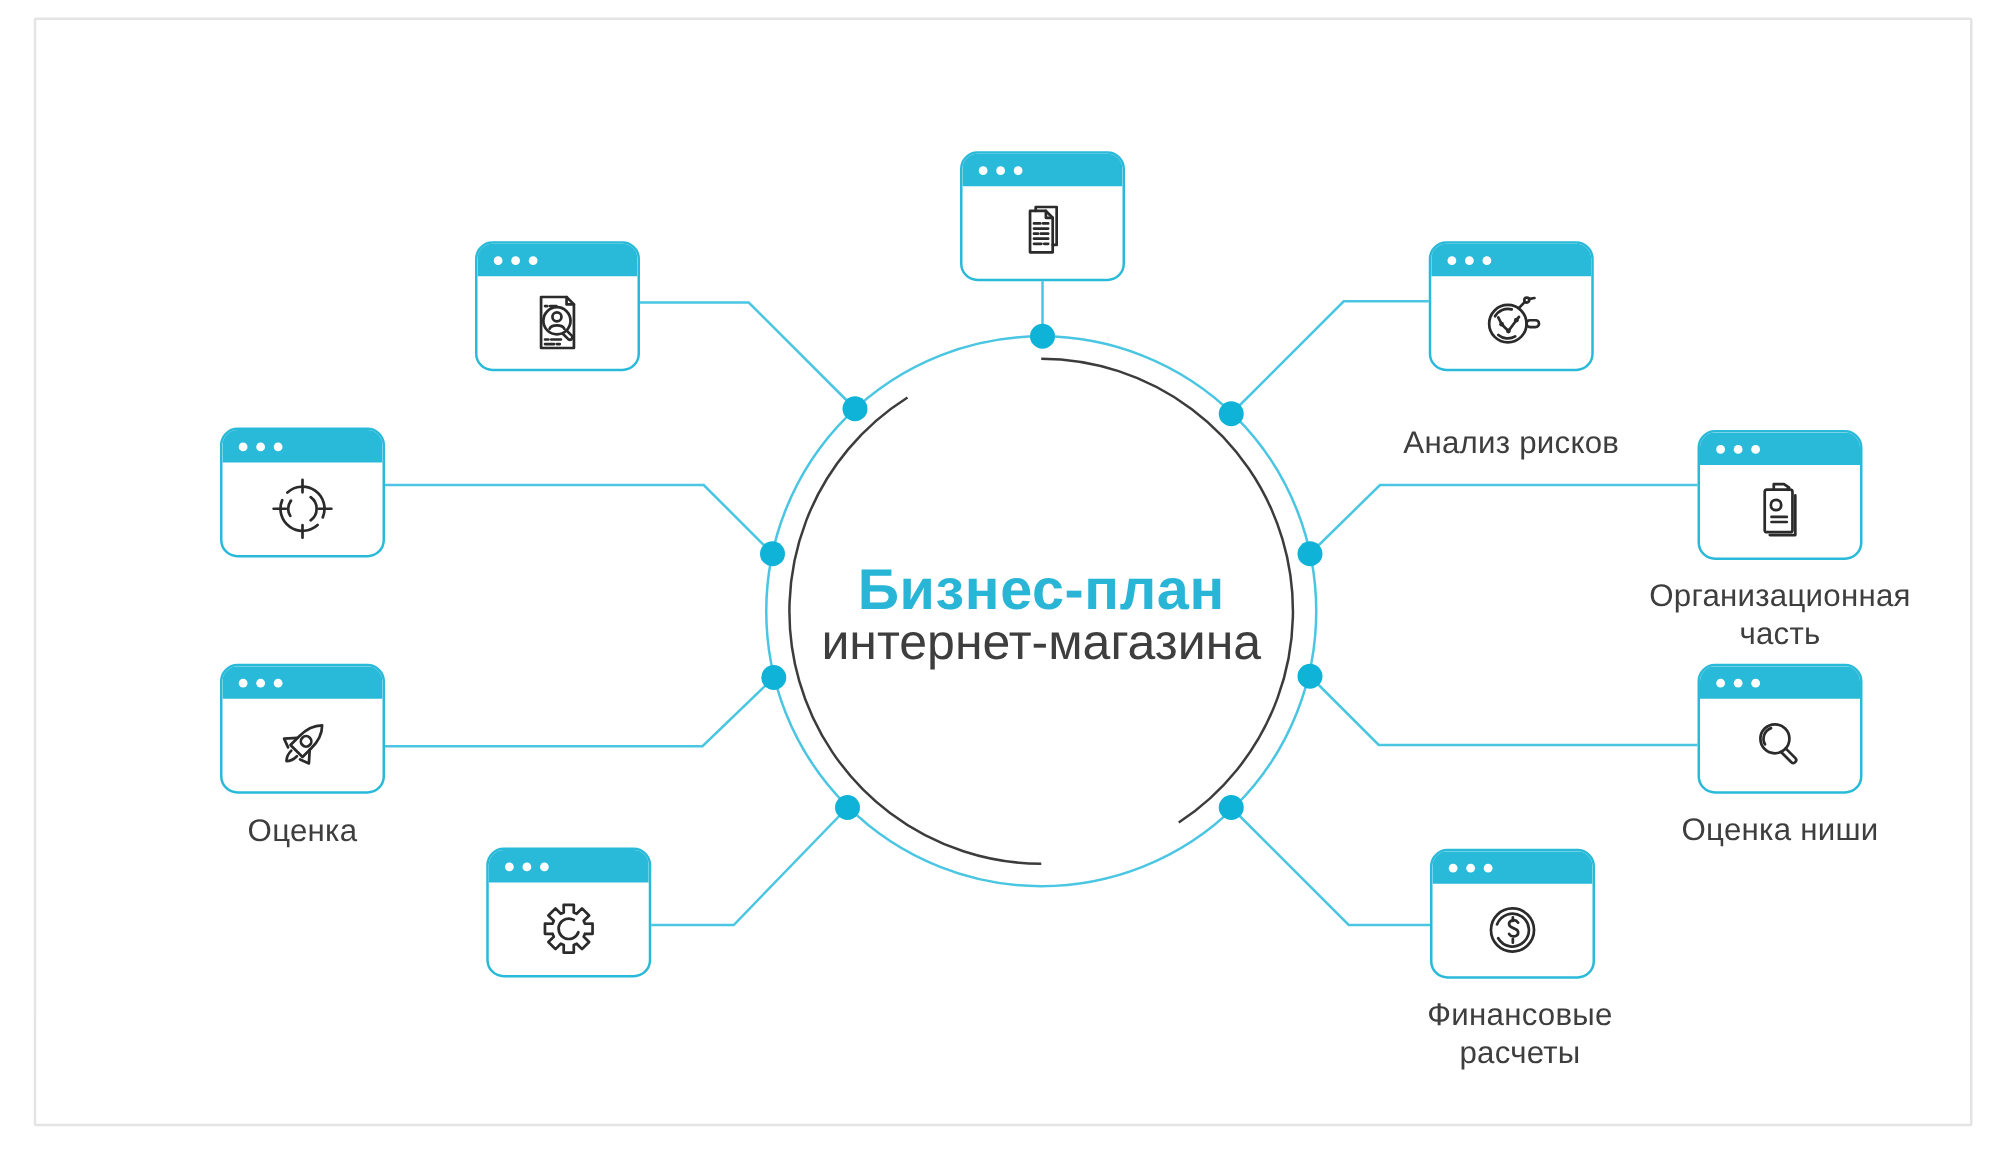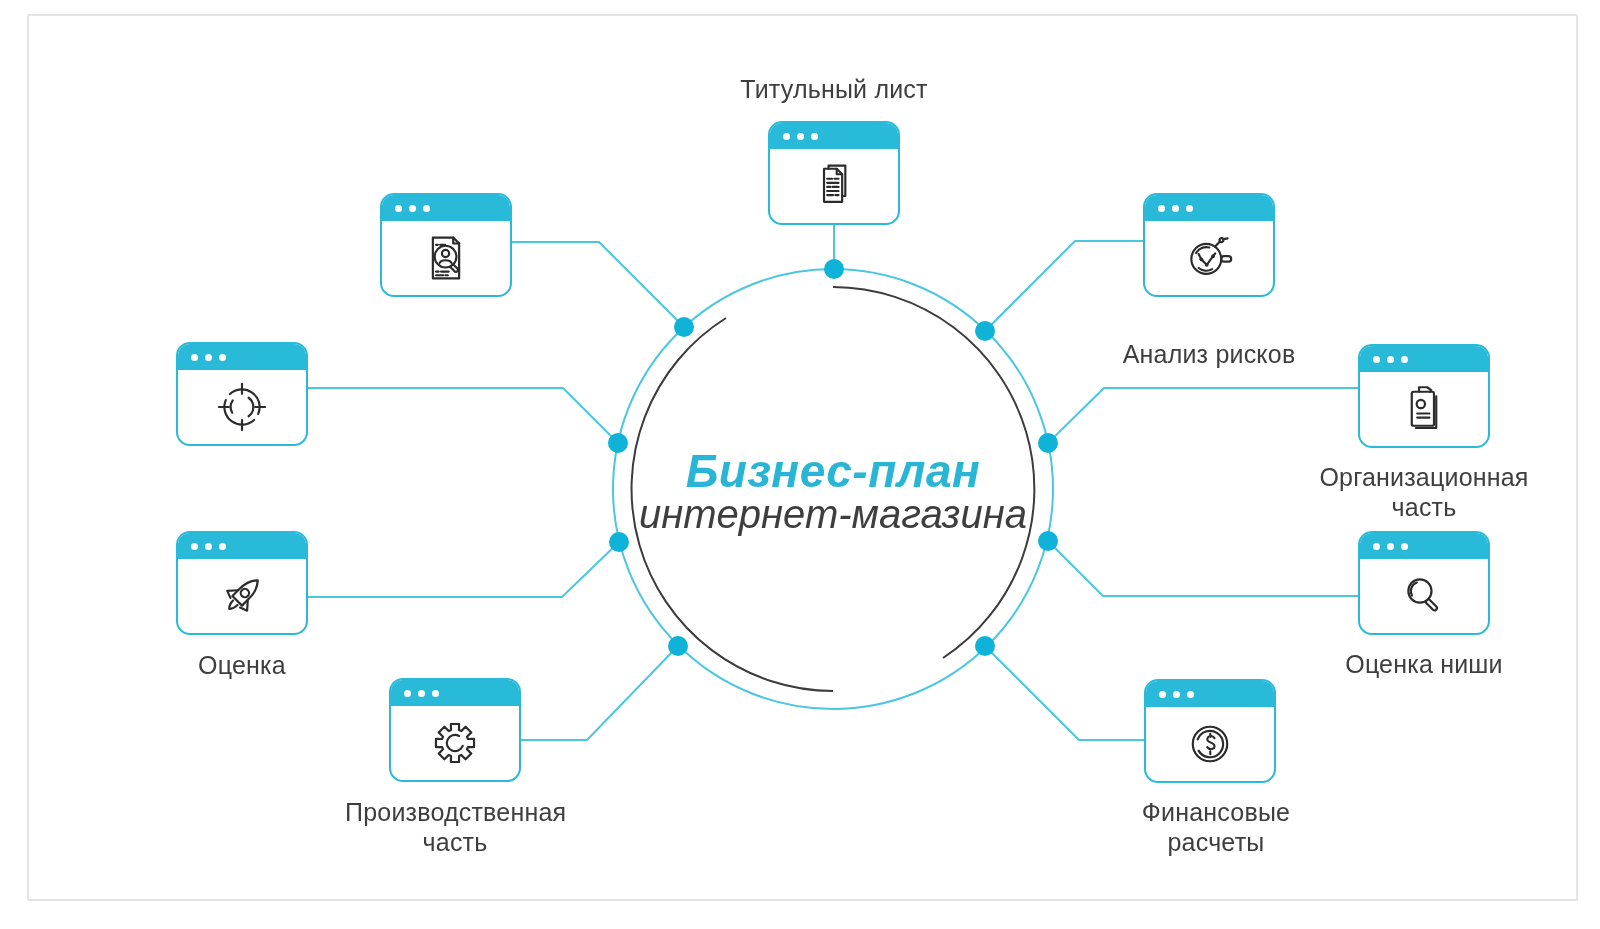--- a/index.html
+++ b/index.html
@@ -32,21 +32,21 @@
   .icon { stroke: #2b2b2b; fill: none; stroke-width: 2.4;
           stroke-linecap: round; stroke-linejoin: round; }
   .icon .fill { fill: #2b2b2b; stroke: none; }
 
   .node-label {
     position: absolute; width: 220px; text-align: center;
     font-size: 25px; line-height: 30px; color: #3e3e3e;
     letter-spacing: 0.2px;
   }
   .center-text {
-    position: absolute; left: 583px; top: 448px; width: 500px; text-align: center; font-style: italic;
+    position: absolute; left: 583px; top: 448px; width: 500px; text-align: center;
   }
   .center-title {
     font-size: 46px; font-weight: bold; color: #29b5d6; line-height: 46px;
     letter-spacing: 0.5px;
   }
   .center-subtitle {
     font-size: 40px; color: #3e3e3e; line-height: 36px; margin-top: 2px;
   }
 </style>
 </head>
@@ -83,21 +83,20 @@
       <circle cx="1048" cy="541" r="10"></circle>
       <circle cx="985" cy="646" r="10"></circle>
     </g>
   </svg>
 
   <div class="center-text">
     <div class="center-title">Бизнес-план</div>
     <div class="center-subtitle">интернет-магазина</div>
   </div>
 
-  <div class="node-label" style="left:724px; top:74px;">Титульный лист</div>
   <div class="node-box" style="left:768px; top:121px;">
     <div class="node-bar">
       <span class="wdot"></span>
         <span class="wdot"></span>
         <span class="wdot"></span>
     </div>
     <div class="node-body">
       <svg class="icon" width="58" height="58" viewBox="0 0 64 64">
         <path d="M26 13 V9.5 H44.5 V43 H41"></path>
         <path d="M21 13 H35 L41 19 V49.5 H21 Z"></path>
@@ -156,21 +155,20 @@
           <path d="M32 7.5 C37.5 13 39.5 20.5 39.5 28.5 V39.5 H24.5 V28.5 C24.5 20.5 26.5 13 32 7.5 Z"></path>
           <circle cx="32" cy="27.5" r="4.6"></circle>
           <path d="M24.5 30.5 L16.5 39.5 L24.5 42.5"></path>
           <path d="M39.5 30.5 L47.5 39.5 L39.5 42.5"></path>
           <path d="M28.5 42.5 C28.5 47 30 50 32 52 C34 50 35.5 47 35.5 42.5"></path>
         </g>
       </svg>
     </div>
   </div>
 
-  <div class="node-label" style="left:345px; top:797px;">Производственная часть</div>
   <div class="node-box" style="left:389px; top:678px;">
     <div class="node-bar">
       <span class="wdot"></span>
         <span class="wdot"></span>
         <span class="wdot"></span>
     </div>
     <div class="node-body">
       <svg class="icon" width="58" height="58" viewBox="0 0 64 64">
         <path d="M53 27.5 L53 36.5 L46.3 36.4 L45.2 39 L50 43.7 L43.7 50 L39 45.2 L36.4 46.3 L36.5 53 L27.5 53 L27.6 46.3 L25 45.2 L20.3 50 L14 43.7 L18.8 39 L17.7 36.4 L11 36.5 L11 27.5 L17.7 27.6 L18.8 25 L14 20.3 L20.3 14 L25 18.8 L27.6 17.7 L27.5 11 L36.5 11 L36.4 17.7 L39 18.8 L43.7 14 L50 20.3 L45.2 25 L46.3 27.6 Z"></path>
         <path d="M40.5 35.1 A9 9 0 1 1 36.5 24.2"></path>

